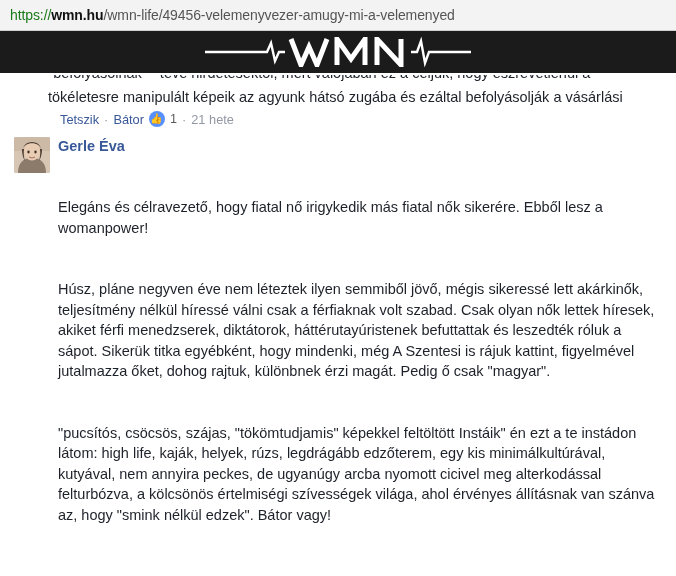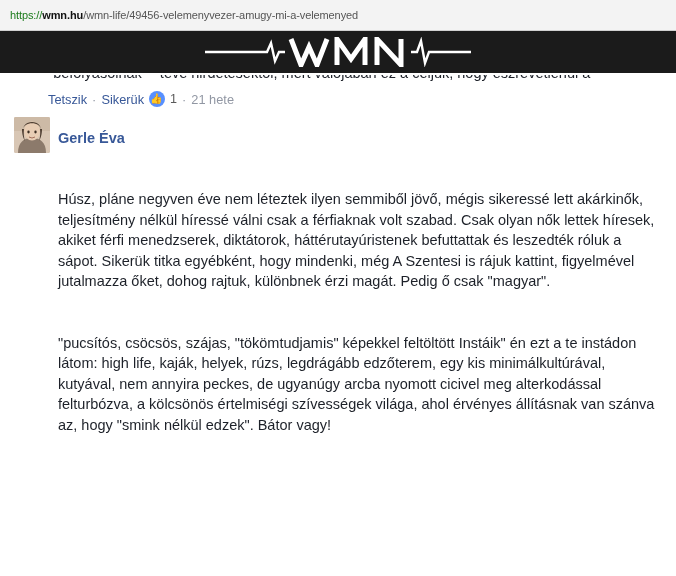--- a/index.html
+++ b/index.html
@@ -19,21 +19,21 @@
   .urlbar {
     height: 31px;
     background: #f3f3f3;
     border-bottom: 1px solid #d0d0d0;
     display: flex;
     align-items: center;
     padding: 0 10px;
     box-sizing: border-box;
   }
   .url-text {
-    font-size: 11px;
+    font-size: 14px;
     color: #2b2b2b;
     white-space: nowrap;
     overflow: hidden;
     text-overflow: ellipsis;
     letter-spacing: -0.1px;
   }
   .url-scheme {
     color: #1a7a1a;
   }
   .url-host {
@@ -93,21 +93,21 @@
   .cut-line span {
     position: absolute;
     top: -10px;
     left: 0;
     white-space: nowrap;
     font-size: 14.5px;
     color: #1d2129;
   }
 
   .meta-row {
-    padding: 4px 48px 0 48px;
+    padding: 4px 48px 0 60px;
     font-size: 12.8px;
     color: #9197a3;
     display: flex;
     align-items: center;
     gap: 5px;
   }
   .meta-link {
     color: #385898;
     cursor: pointer;
   }
@@ -152,21 +152,20 @@
     min-width: 0;
   }
   .author {
     color: #385898;
     font-weight: bold;
     font-size: 14.5px;
     line-height: 18px;
     margin-bottom: 1px;
     display: inline-block;
     cursor: pointer;
-    margin-top: 12px;
   }
   .comment-text {
     font-size: 14.5px;
     line-height: 20.5px;
     color: #1d2129;
     white-space: pre-wrap;
     word-wrap: break-word;
   }
   .comment-text p {
     margin: 0;
@@ -195,26 +194,27 @@
         <path d="M172,28 L172,2 L196,28 L196,2" fill="none" stroke="#ffffff" stroke-width="5" stroke-linejoin="miter"></path>
         <polyline points="206,15 212,15 216,4 220,26 224,15 266,15" fill="none" stroke="#ffffff" stroke-width="2.4"></polyline>
       </svg>
     </div>
   </div>
 
   <div class="clipped-comment">
     <div class="cut-line">
       <span>"befolyásolnak" - tévé hirdetésektől, mert valójában ez a céljuk, hogy észrevétlenül a</span>
     </div>
+    <div class="clipped-text">tökéletesre manipulált képeik az agyunk hátsó zugába és ezáltal befolyásolják a vásárlási</div>
   </div>
 
   <div class="meta-row">
     <span class="meta-link">Tetszik</span>
     <span class="meta-sep">·</span>
-    <span class="meta-link">Sikerük</span>
+    <span class="meta-link">Bátor</span>
     <span class="badge-like">👍</span>
     <span class="badge-count">1</span>
     <span class="meta-sep">·</span>
     <span>21 hete</span>
   </div>
 
   <div class="comment-block">
     <div class="avatar">
       <svg width="36" height="36" viewBox="0 0 36 36" xmlns="http://www.w3.org/2000/svg">
         <rect x="0" y="0" width="36" height="36" fill="#d8c6b4"></rect>
@@ -225,20 +225,21 @@
         <path d="M8,12 C8,20 11,24 11,24 C9,18 10,12 10,12 Z" fill="#4a3a2e"></path>
         <path d="M28,12 C28,20 25,24 25,24 C27,18 26,12 26,12 Z" fill="#4a3a2e"></path>
         <ellipse cx="14.5" cy="15" rx="1.2" ry="1.4" fill="#3b2d22"></ellipse>
         <ellipse cx="21.5" cy="15" rx="1.2" ry="1.4" fill="#3b2d22"></ellipse>
         <path d="M15,20 Q18,22 21,20" stroke="#a4705c" stroke-width="1" fill="none"></path>
       </svg>
     </div>
     <div class="comment-body">
       <div class="author">Gerle Éva</div>
       <div class="comment-text">
+        <p>Elegáns és célravezető, hogy fiatal nő irigykedik más fiatal nők sikerére. Ebből lesz a womanpower!</p>
         <p>Húsz, pláne negyven éve nem léteztek ilyen semmiből jövő, mégis sikeressé lett akárkinők, teljesítmény nélkül híressé válni csak a férfiaknak volt szabad. Csak olyan nők lettek híresek, akiket férfi menedzserek, diktátorok, háttérutayúristenek befuttattak és leszedték róluk a sápot. Sikerük titka egyébként, hogy mindenki, még A Szentesi is rájuk kattint, figyelmével jutalmazza őket, dohog rajtuk, különbnek érzi magát. Pedig ő csak "magyar".</p>
         <p>"pucsítós, csöcsös, szájas, "tökömtudjamis" képekkel feltöltött Instáik" én ezt a te instádon látom: high life, kaják, helyek, rúzs, legdrágább edzőterem, egy kis minimálkultúrával, kutyával, nem annyira peckes, de ugyanúgy arcba nyomott cicivel meg alterkodással felturbózva, a kölcsönös értelmiségi szívességek világa, ahol érvényes állításnak van szánva az, hogy "smink nélkül edzek". Bátor vagy!</p>
         
         
         
       </div>
       
       
     </div>
   </div>

